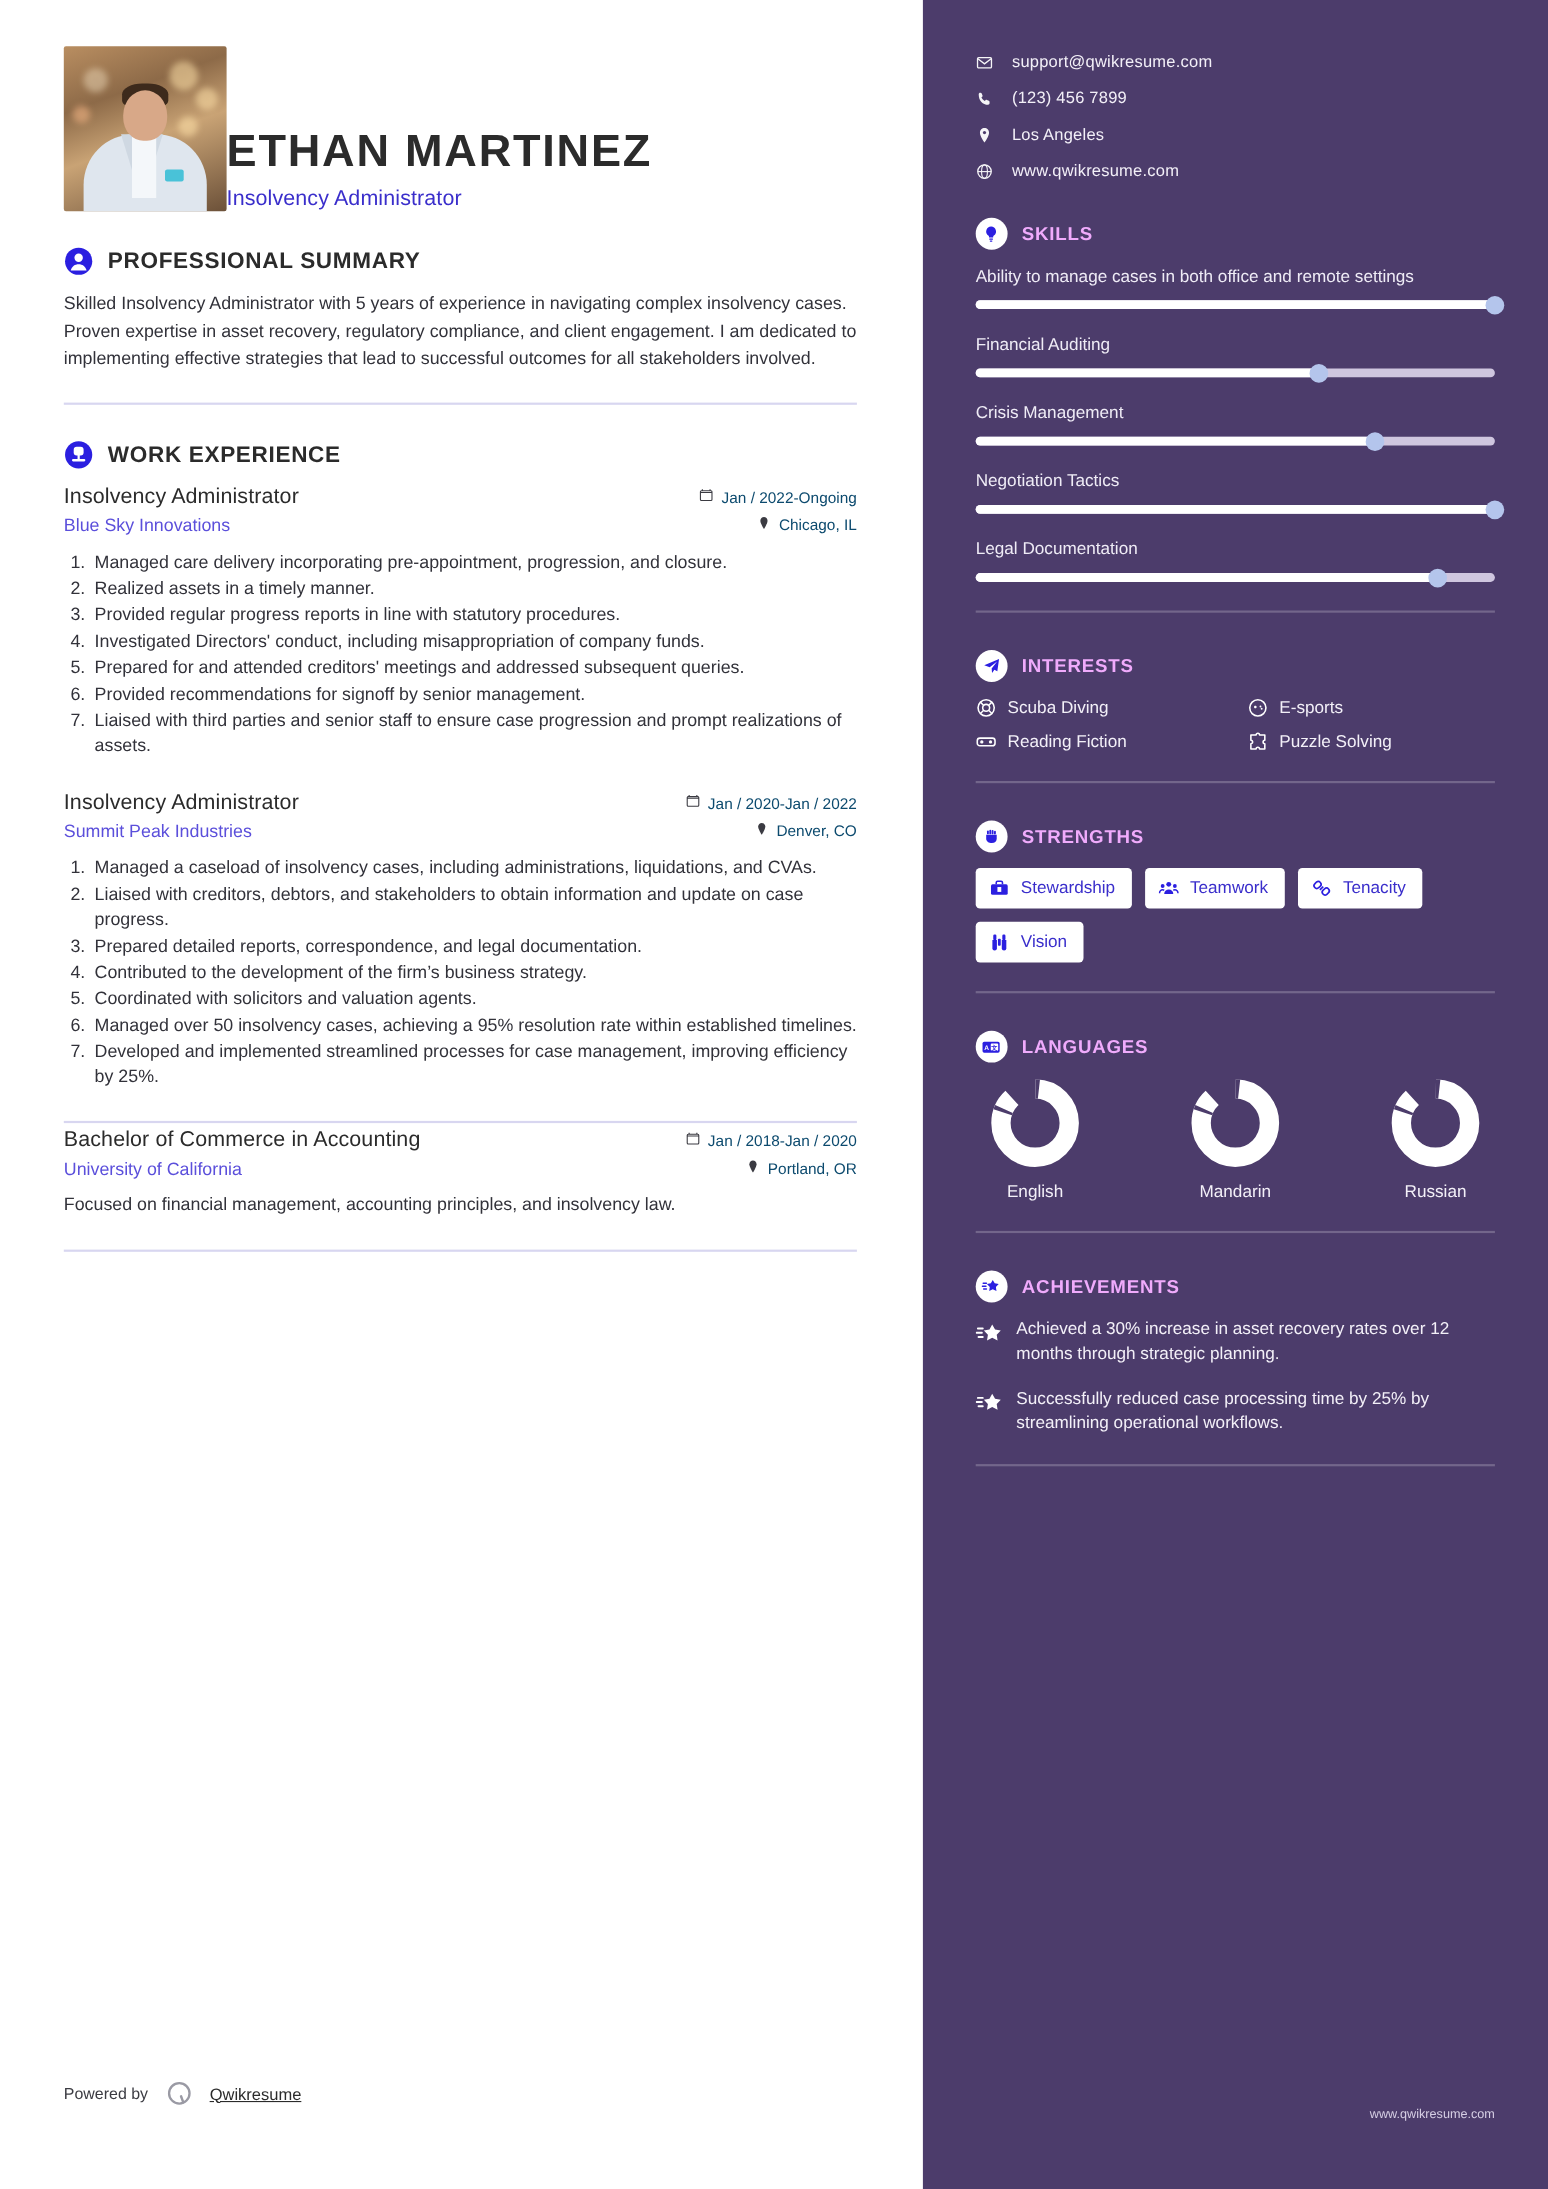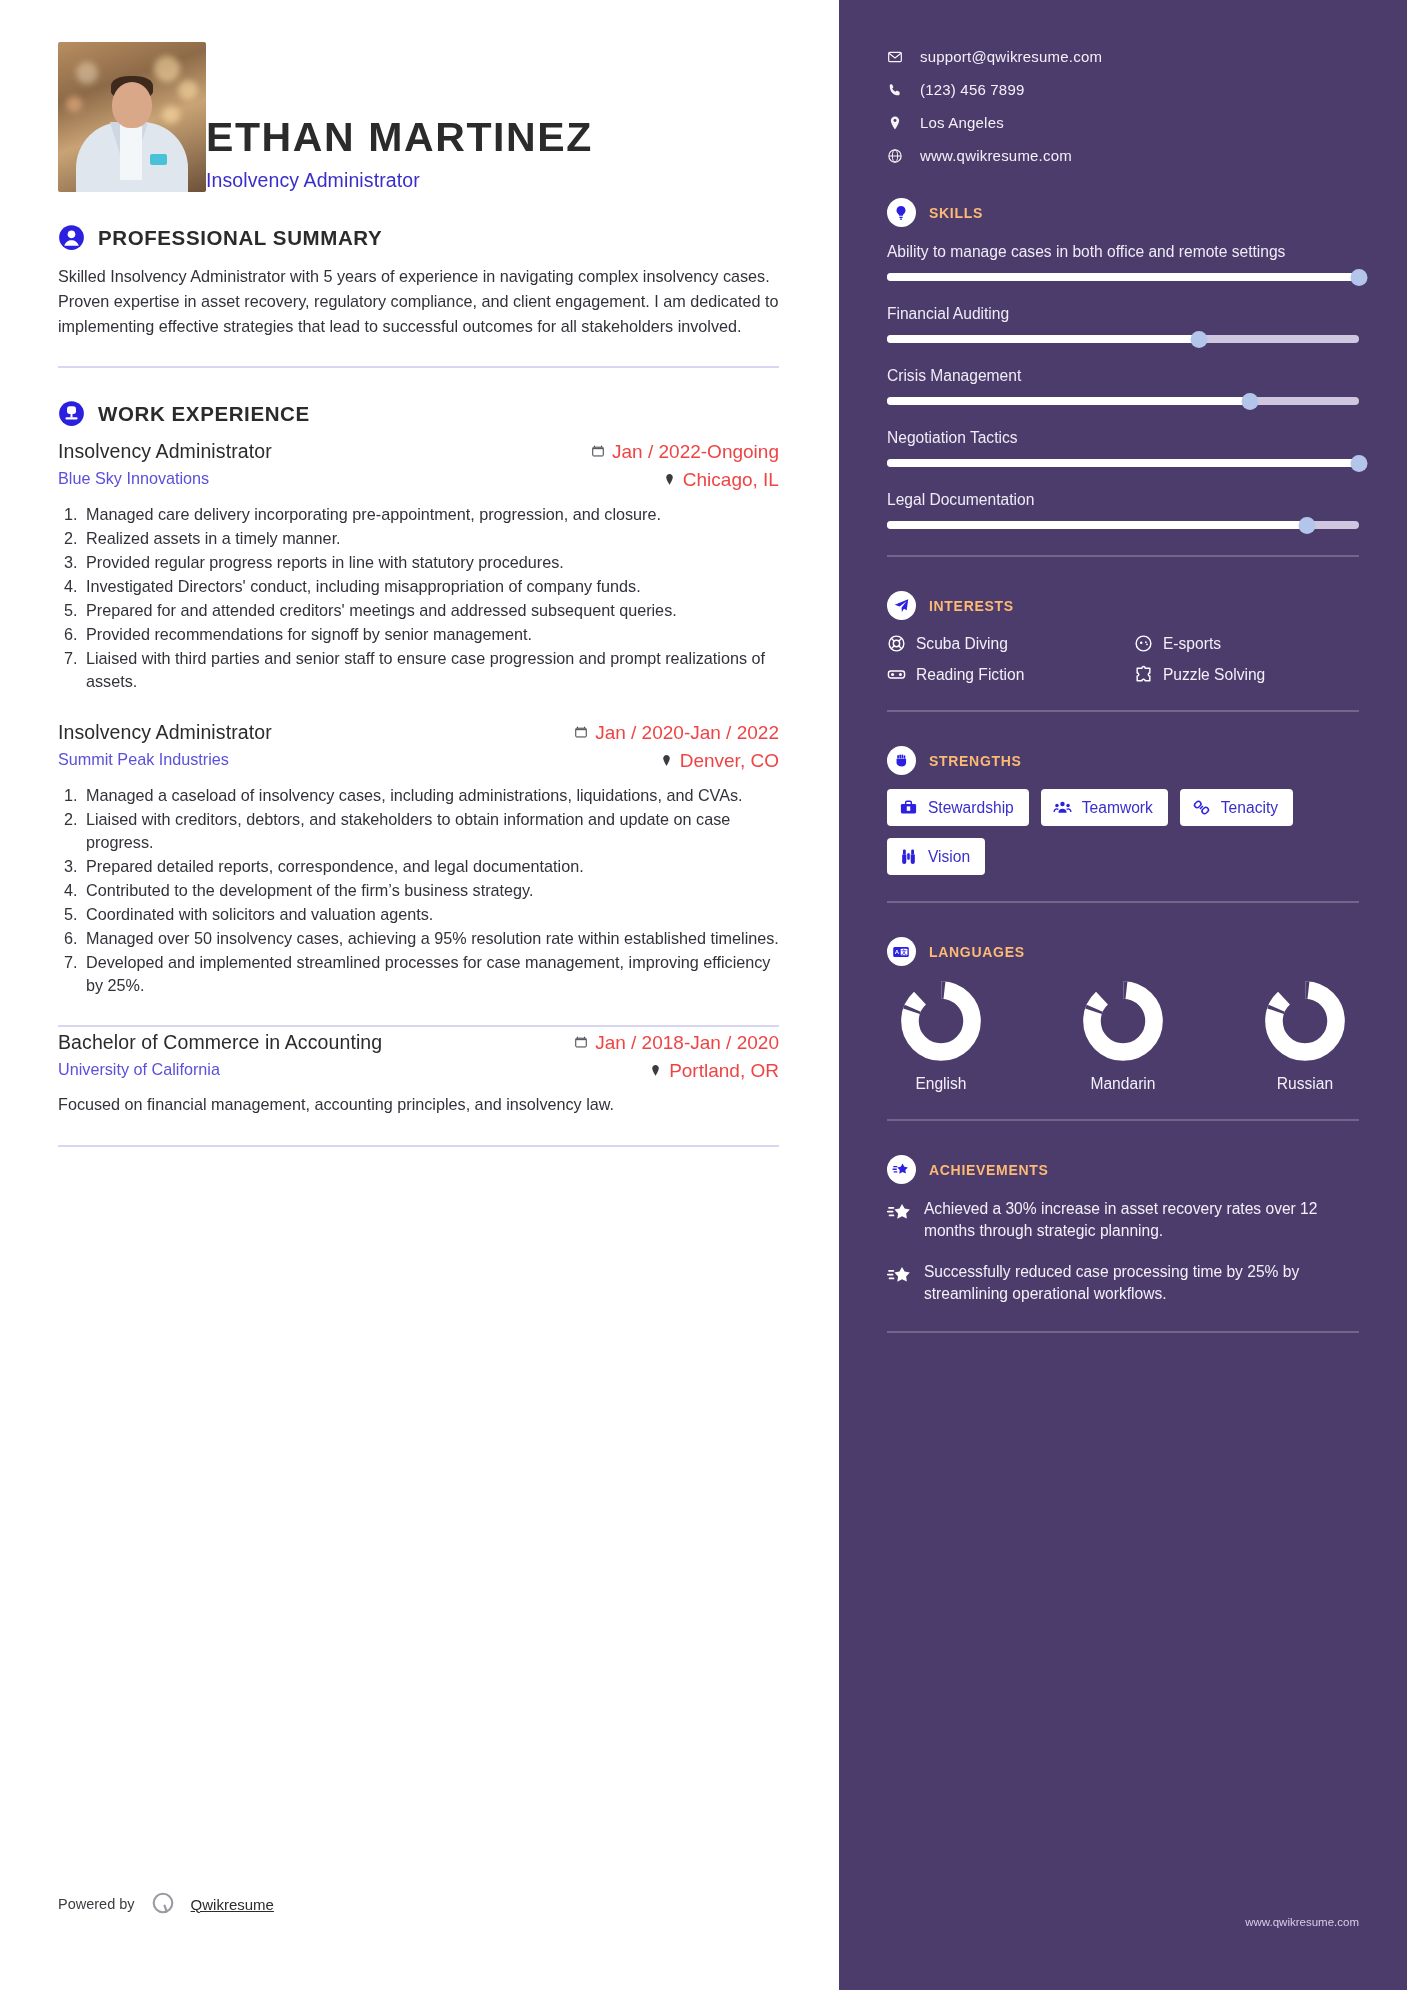--- a/index.html
+++ b/index.html
@@ -81,21 +81,21 @@
 
   .summary {
     font-size: 16.2px; line-height: 1.53; color: #32323a;
   }
 
   .rule { height: 2px; background: #d8d6f0; margin: 28px 0 4px 0; }
 
   .job { margin-top: 4px; }
   .job-top { display:flex; justify-content: space-between; align-items: baseline; }
   .job-title { font-size: 19.5px; color: #2b2b2b; font-weight: 400; letter-spacing:.1px;}
-  .job-meta { font-size: 19px; color: #ef4444; display:flex; align-items:center; gap:7px;}
+  .job-meta { font-size: 14px; color: #0c4a6e; display:flex; align-items:center; gap:7px;}
   .job-sub { display:flex; justify-content: space-between; align-items: flex-start; margin-top: 6px;}
   .job-company { font-size: 16.2px; color: #5b4fdb; }
   ol.bullets { margin: 12px 0 0 24px; }
   ol.bullets li { font-size: 16.2px; line-height: 1.42; color: #32323a; margin-bottom: 1px; padding-left:4px;}
 
   .edu-desc { font-size: 16.2px; line-height:1.5; color:#32323a; margin-top: 10px;}
 
   .footer {
     position: absolute; left: 58px; bottom: 72px;
     display:flex; align-items:center; gap: 14px;
@@ -114,21 +114,21 @@
   }
   .contact-item { display:flex; align-items:center; gap:17px; margin-bottom: 16px; }
   .contact-item .cico { width:16px; height:16px; flex:0 0 16px; opacity:.95;}
   .contact-item .ctxt { font-size: 15px; color:#f3f0f8; letter-spacing:.2px;}
 
   .rsec-head { display:flex; align-items:center; gap:13px; margin-top: 34px; margin-bottom: 14px;}
   .rsec-head .rico {
     width:29px;height:29px;flex:0 0 29px;border-radius:50%;background:#fff;
     display:flex;align-items:center;justify-content:center;
   }
-  .rsec-head .rtitle { font-size:14px;font-weight:700;letter-spacing:.7px;color:#fdba74;}
+  .rsec-head .rtitle { font-size:17px;font-weight:700;letter-spacing:.7px;color:#f0abfc;}
 
   .skill-name { font-size:15.6px; color:#efecf6; margin-bottom: 11px; line-height:1.35;}
   .skill-bar {
     position:relative; height:8px; border-radius:5px; background:#cfc6df;
     margin-bottom: 22px;
   }
   .skill-bar .fill { position:absolute;left:0;top:0;height:8px;border-radius:5px;background:#fff;}
   .skill-bar .knob {
     position:absolute; top:-4.5px; width:17px;height:17px;border-radius:50%;
     background:#b4c5ec; transform: translateX(-50%);

